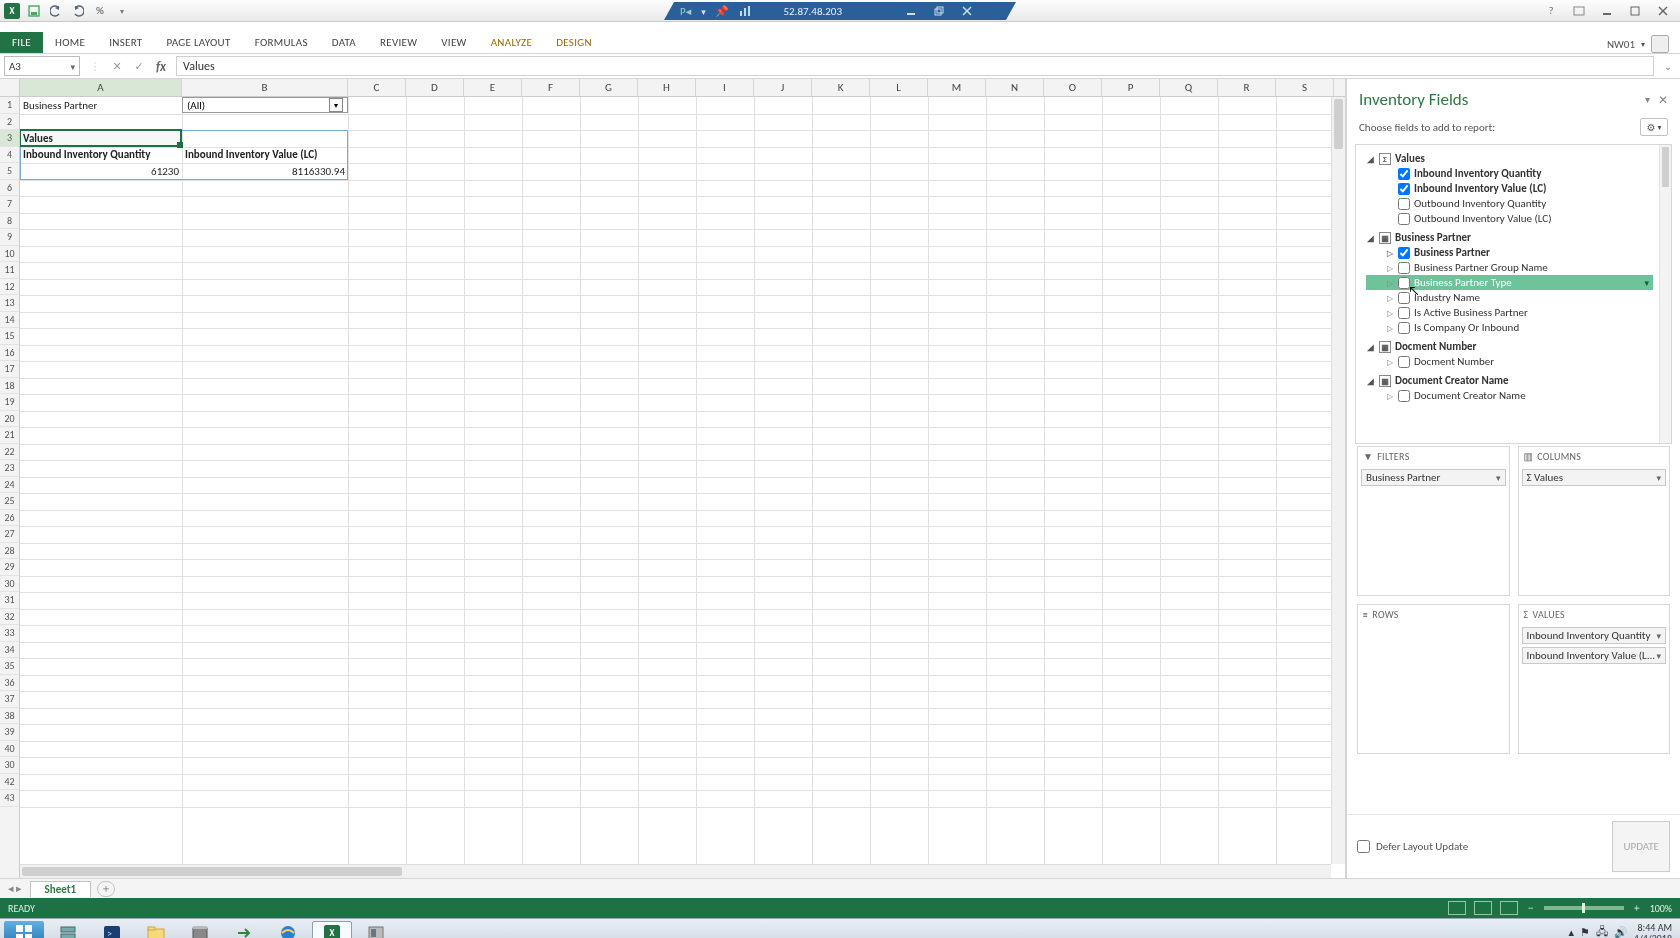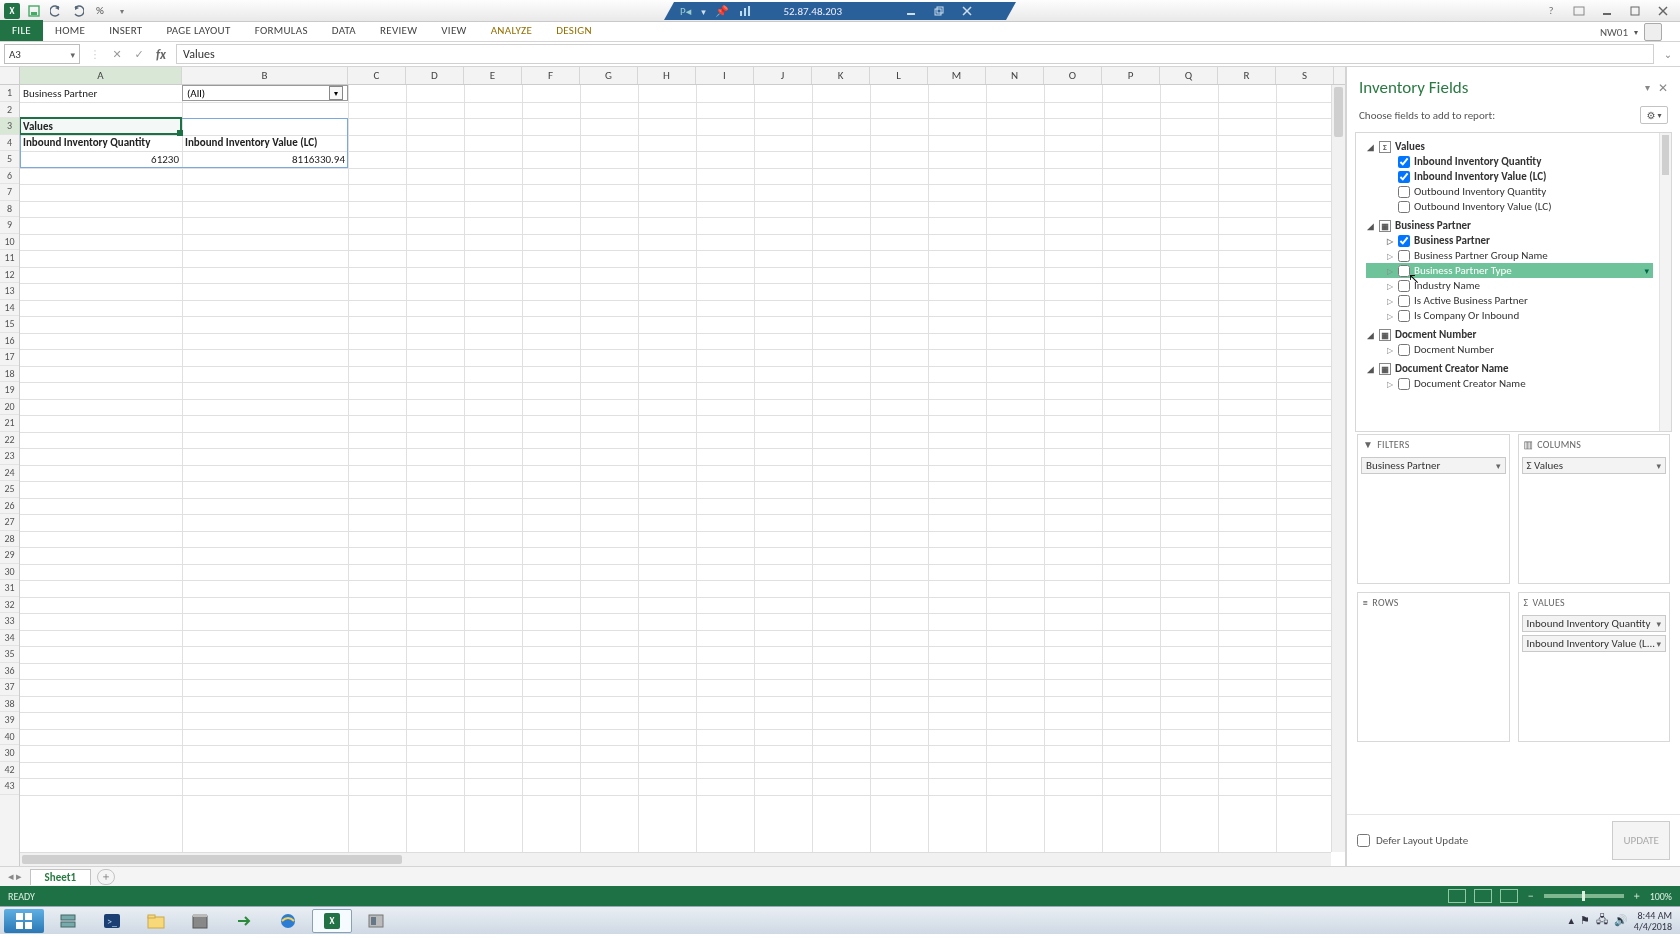--- a/index.html
+++ b/index.html
@@ -9,26 +9,26 @@
   .titlebar { height: 22px; background: linear-gradient(#fdfdfd,#e9e9e9); border-bottom: 1px solid #c9c9c9; display:flex; align-items:center; font-size:11px; color:#555; }
   .qat { display:flex; align-items:center; gap:6px; padding-left:4px; }
   .qat .icn { width:16px; height:16px; display:inline-flex; align-items:center; justify-content:center; border:1px solid transparent; border-radius:2px; }
   .excel-logo { width:16px; height:16px; background:#217346; color:#fff; font-size:9px; font-weight:bold; display:inline-flex; align-items:center; justify-content:center; border-radius:2px; }
   .title-center { position:absolute; left:50%; transform:translateX(-50%); top:0; height:22px; display:flex; align-items:center; }
   .title-tab { background:#2a6099; color:#d0e0f0; font-size:11px; padding:2px 40px 2px 16px; clip-path: polygon(10px 0, 100% 0, calc(100% - 10px) 100%, 0 100%); display:flex; gap:10px; align-items:center; }
   .title-right { margin-left:auto; display:flex; align-items:center; gap:10px; padding-right:8px; color:#777; }
   .wincap { width:18px; height:14px; display:inline-flex; align-items:center; justify-content:center; }
 
   
-  .ribbon-tabs { height:20px; background:#fff; display:flex; align-items:flex-end; border-bottom:1px solid #d4d4d4; font-size:11px; }
+  .ribbon-tabs { height:32px; background:#fff; display:flex; align-items:flex-end; border-bottom:1px solid #d4d4d4; font-size:11px; }
   .rtab { padding:4px 12px 4px 12px; color:#444; cursor:default; letter-spacing:.3px; }
   .rtab.file { background:#217346; color:#fff; }
   .rtab.ctx { color:#946f00; }
   .ribbon-spacer { flex:1; }
-  .user-box { font-size:11px; color:#555; padding-right:18px; display:flex; align-items:center; gap:6px; }
+  .user-box { font-size:11px; color:#555; padding-right:11px; display:flex; align-items:center; gap:6px; }
   .user-av { width:18px; height:18px; border:1px solid #aaa; border-radius:2px; background:#eee; display:inline-block; }
 
   
   .fmrow { height:25px; border-bottom:1px solid #d4d4d4; display:flex; align-items:center; font-size:12px; background:#fff; padding:2px 4px; gap:6px; }
   .namebox { width:76px; height:20px; border:1px solid #bdbdbd; background:#fff; display:flex; align-items:center; padding:0 4px; font-size:11px; color:#333; }
   .namebox .dd { margin-left:auto; color:#666; font-size:9px; }
   .fbar-btns { display:flex; gap:4px; align-items:center; color:#999; }
   .fbar-btn { width:18px; height:18px; display:inline-flex; align-items:center; justify-content:center; font-size:11px; }
   .fx { font-style:italic; font-weight:bold; color:#666; font-size:13px; }
   .fbar { flex:1; height:20px; border:1px solid #d0d0d0; padding:0 6px; display:flex; align-items:center; font-size:12px; color:#333; }
@@ -88,21 +88,21 @@
   .cursor-arrow { position:absolute; font-size:13px; color:#000; pointer-events:none; }
 
   .areas-lbl { padding:8px 12px 2px 12px; font-size:11px; color:#555; }
   .areas { display:grid; grid-template-columns:1fr 1fr; grid-template-rows:150px 150px; gap:8px; padding:2px 10px; }
   .area { border:1px solid #d8d8d8; display:flex; flex-direction:column; }
   .area-hdr { font-size:10px; color:#666; padding:3px 5px; display:flex; align-items:center; gap:4px; letter-spacing:.3px; }
   .area-body { flex:1; padding:3px; overflow:hidden; }
   .chip { background:#f3f3f3; border:1px solid #c9c9c9; font-size:11px; padding:1px 4px; margin-bottom:3px; display:flex; align-items:center; color:#333; }
   .chip .cd { margin-left:auto; font-size:9px; color:#666; }
   .pane-footer { display:flex; align-items:center; padding:6px 10px; border-top:1px solid #e5e5e5; font-size:11px; color:#555; gap:6px; margin-top:auto;}
-  .pane-footer .upd { margin-left:auto; padding:12px 10px; border:1px solid #ccc; background:#f4f4f4; color:#aaa; font-size:11px; }
+  .pane-footer .upd { margin-left:auto; padding:18px 10px; border:1px solid #ccc; background:#f4f4f4; color:#aaa; font-size:11px; }
 
   
   .sheetbar { height:20px; border-top:1px solid #d4d4d4; background:#f4f4f4; display:flex; align-items:center; font-size:11px; }
   .sheet-nav { display:flex; gap:4px; padding:0 8px; color:#888; }
   .sheet-tab { background:#fff; border:1px solid #c3c3c3; border-bottom:none; padding:1px 14px; color:#2a7a43; font-weight:bold; }
   .sheet-add { width:18px; height:16px; border:1px solid #c3c3c3; border-radius:9px; margin-left:6px; display:inline-flex; align-items:center; justify-content:center; color:#777; font-size:11px;}
 
   
   .statusbar { height:20px; background:#1e7145; color:#dff0e4; display:flex; align-items:center; font-size:10px; padding:0 8px; }
   .statusbar .sright { margin-left:auto; display:flex; align-items:center; gap:8px; }

